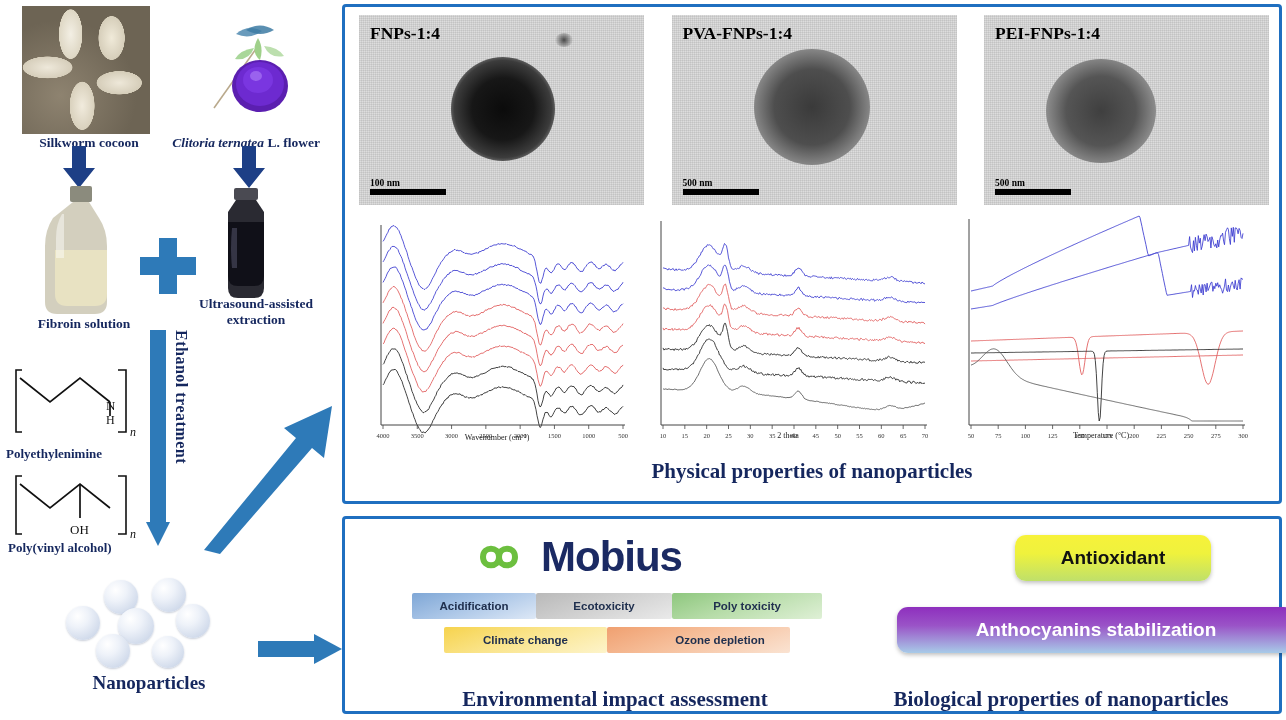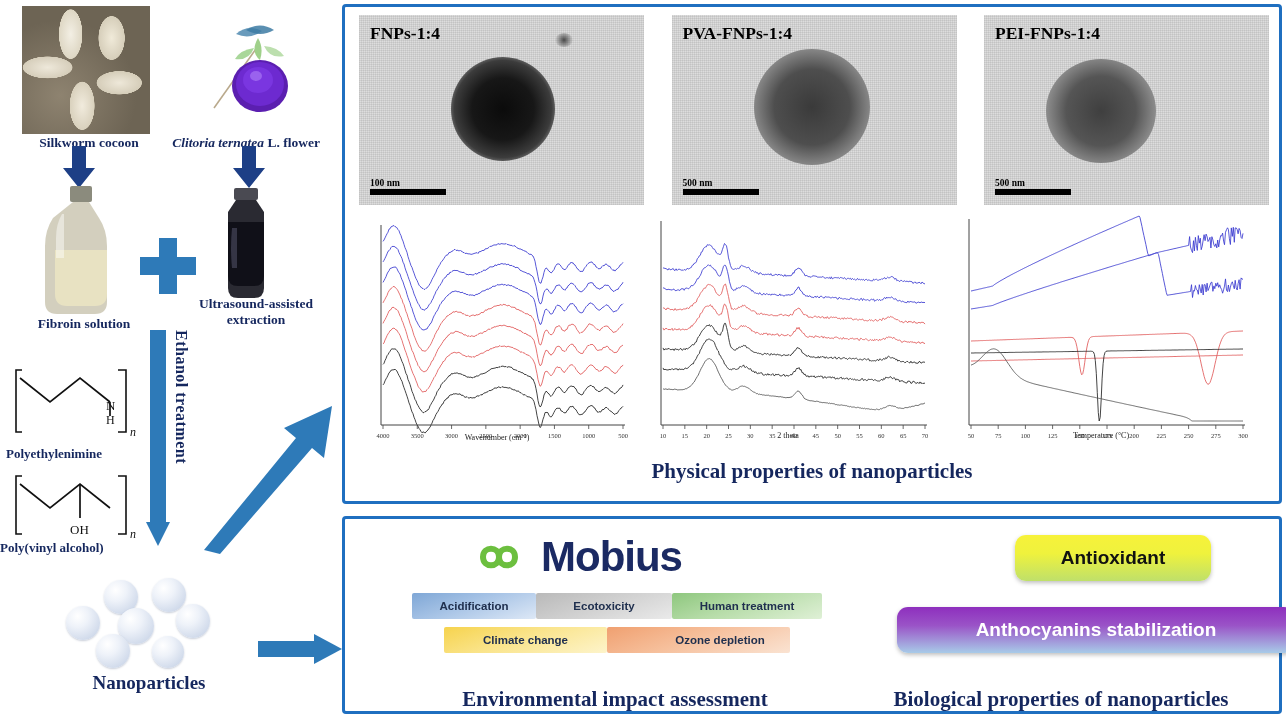--- a/index.html
+++ b/index.html
@@ -40,21 +40,21 @@
   .plus-sign .bar{position:absolute;background:#2e7ab8;}
   .plus-sign .bar.h{left:0;top:19px;width:56px;height:18px;}
   .plus-sign .bar.v{left:19px;top:0;width:18px;height:56px;}
 
   .lbl-fibroin{position:absolute;left:0px;top:316px;width:168px;font-size:13.5px;}
   .lbl-ultra{position:absolute;left:172px;top:296px;width:168px;font-size:13.5px;line-height:1.15;}
 
   .chem-pei{position:absolute;left:6px;top:358px;width:140px;height:86px;}
   .lbl-pei{position:absolute;left:0px;top:446px;width:160px;font-size:13px;text-align:left;padding-left:6px;}
   .chem-pva{position:absolute;left:6px;top:468px;width:140px;height:78px;}
-  .lbl-pva{position:absolute;left:0px;top:540px;width:180px;font-size:13px;text-align:left;padding-left:0;}
+  .lbl-pva{position:absolute;left:0px;top:540px;width:180px;font-size:13px;text-align:left;padding-left:8px;}
 
   .ethanol-arrow{position:absolute;left:146px;top:330px;width:24px;height:220px;}
   .ethanol-arrow .shaft{position:absolute;left:4px;top:0;width:16px;height:196px;background:#2e7ab8;}
   .ethanol-arrow .head{
     position:absolute;left:0px;top:192px;width:0;height:0;
     border-left:12px solid transparent;border-right:12px solid transparent;
     border-top:24px solid #2e7ab8;
   }
   .ethanol-text{
     position:absolute;left:172px;top:330px;
@@ -439,21 +439,21 @@
       <svg width="68" height="44" viewBox="0 0 68 44">
         <path d="M18 22 C18 11, 34 11, 34 22 C34 33, 50 33, 50 22 C50 11, 34 11, 34 22 C34 33, 18 33, 18 22 Z" fill="none" stroke="#6cbf3f" stroke-width="6" stroke-linecap="round"></path>
       </svg>
       <span class="mobius-text">Mobius</span>
     </div>
 
     <div class="badges">
       <div class="badge-row">
         <div class="badge b-acid">Acidification</div>
         <div class="badge b-eco">Ecotoxicity</div>
-        <div class="badge b-human">Human treatment</div>
+        <div class="badge b-human">Poly toxicity</div>
       </div>
       <div class="badge-row">
         <div class="badge b-climate">Climate change</div>
         <div class="badge b-ozone">Ozone depletion</div>
       </div>
     </div>
 
     <div class="bio-badges">
       <div class="b-anti">Antioxidant</div>
       <div class="b-anth">Anthocyanins stabilization</div>

